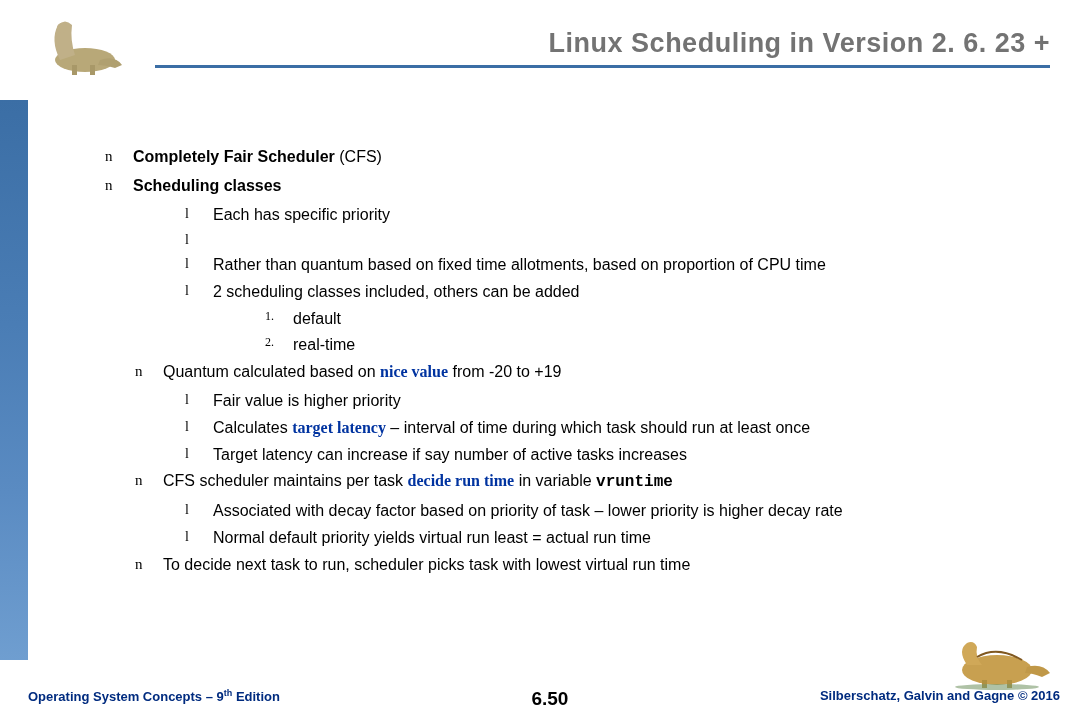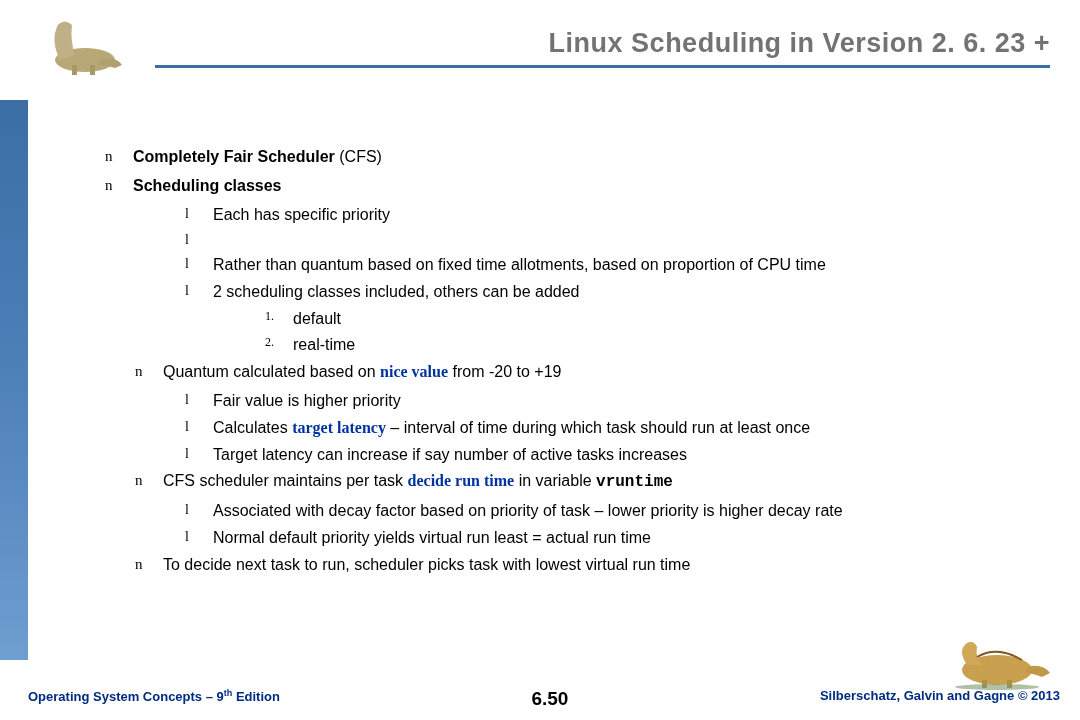--- a/index.html
+++ b/index.html
@@ -220,14 +220,14 @@
   <rect x="40" y="45" width="5" height="8" fill="#b09040"></rect>
   <rect x="65" y="45" width="5" height="8" fill="#b09040"></rect>
   <ellipse cx="55" cy="52" rx="42" ry="3" fill="#7a9a6a" opacity="0.6"></ellipse>
 </svg>
 
 <div class="footer">
   <div class="footer-left">
     <span>Operating System Concepts – 9</span><sup>th</sup><span> Edition</span>
   </div>
   <div class="footer-center">6.50</div>
-  <div class="footer-right">Silberschatz, Galvin and Gagne © 2013</div>
+  <div class="footer-right">Silberschatz, Galvin and Gagne © 2016</div>
 </div>
 
 </body></html>

